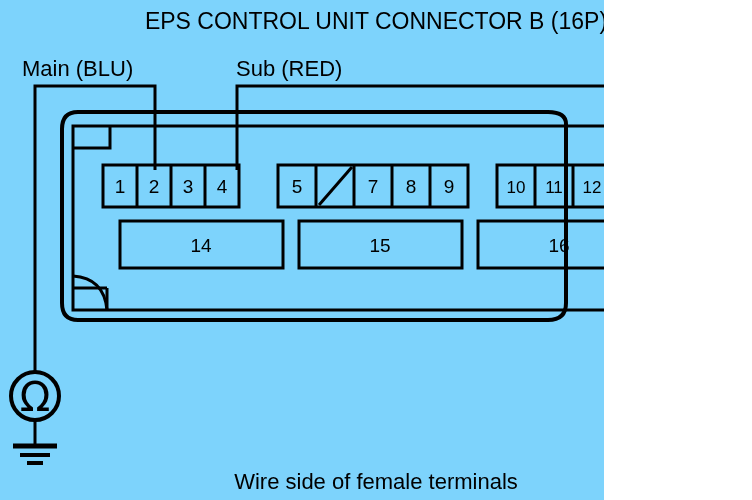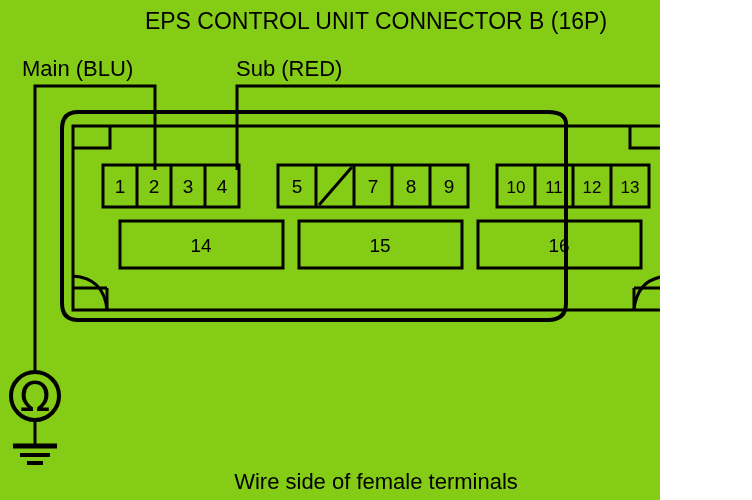--- a/index.html
+++ b/index.html
@@ -2,23 +2,23 @@
 <html><head>
 <meta charset="utf-8">
 <style>
   html, body {
     margin: 0;
     padding: 0;
     background: #ffffff;
   }
   #stage {
     position: relative;
-    width: 660px;
+    width: 604px;
     height: 500px;
-    background: #84cc16;
+    background: #7dd3fc;
     font-family: "Liberation Sans", sans-serif;
     color: #000000;
     overflow: hidden;
   }
   #diagram-svg {
     position: absolute;
     left: 0;
     top: 0;
     width: 752px;
     height: 500px;

